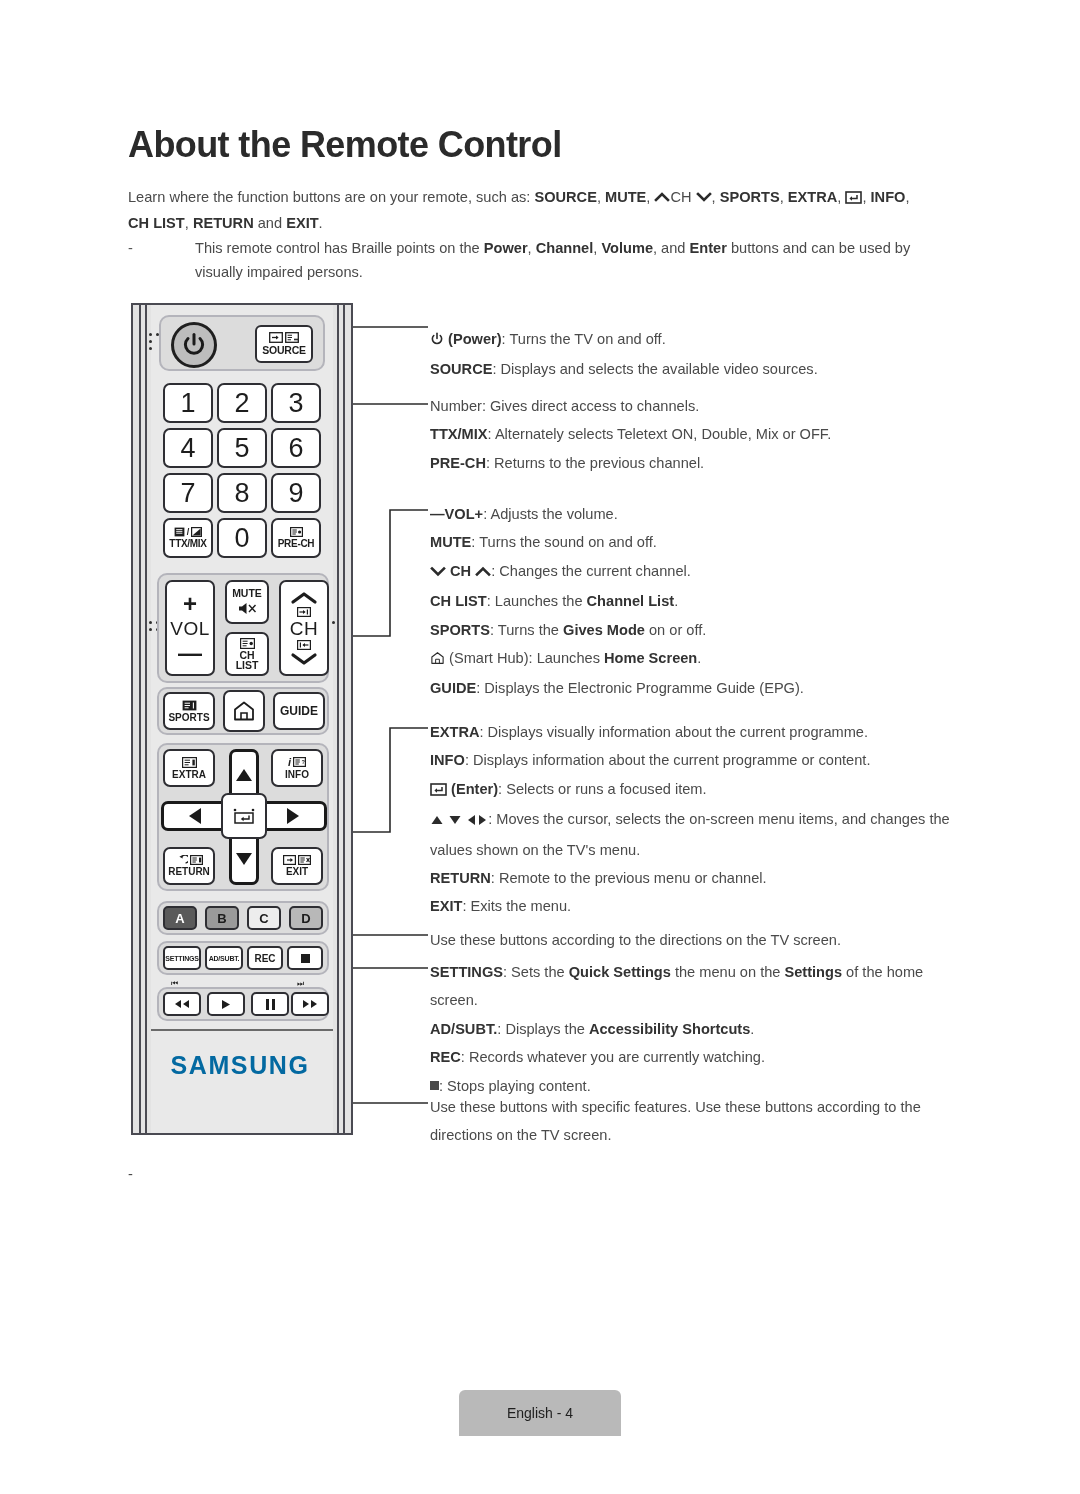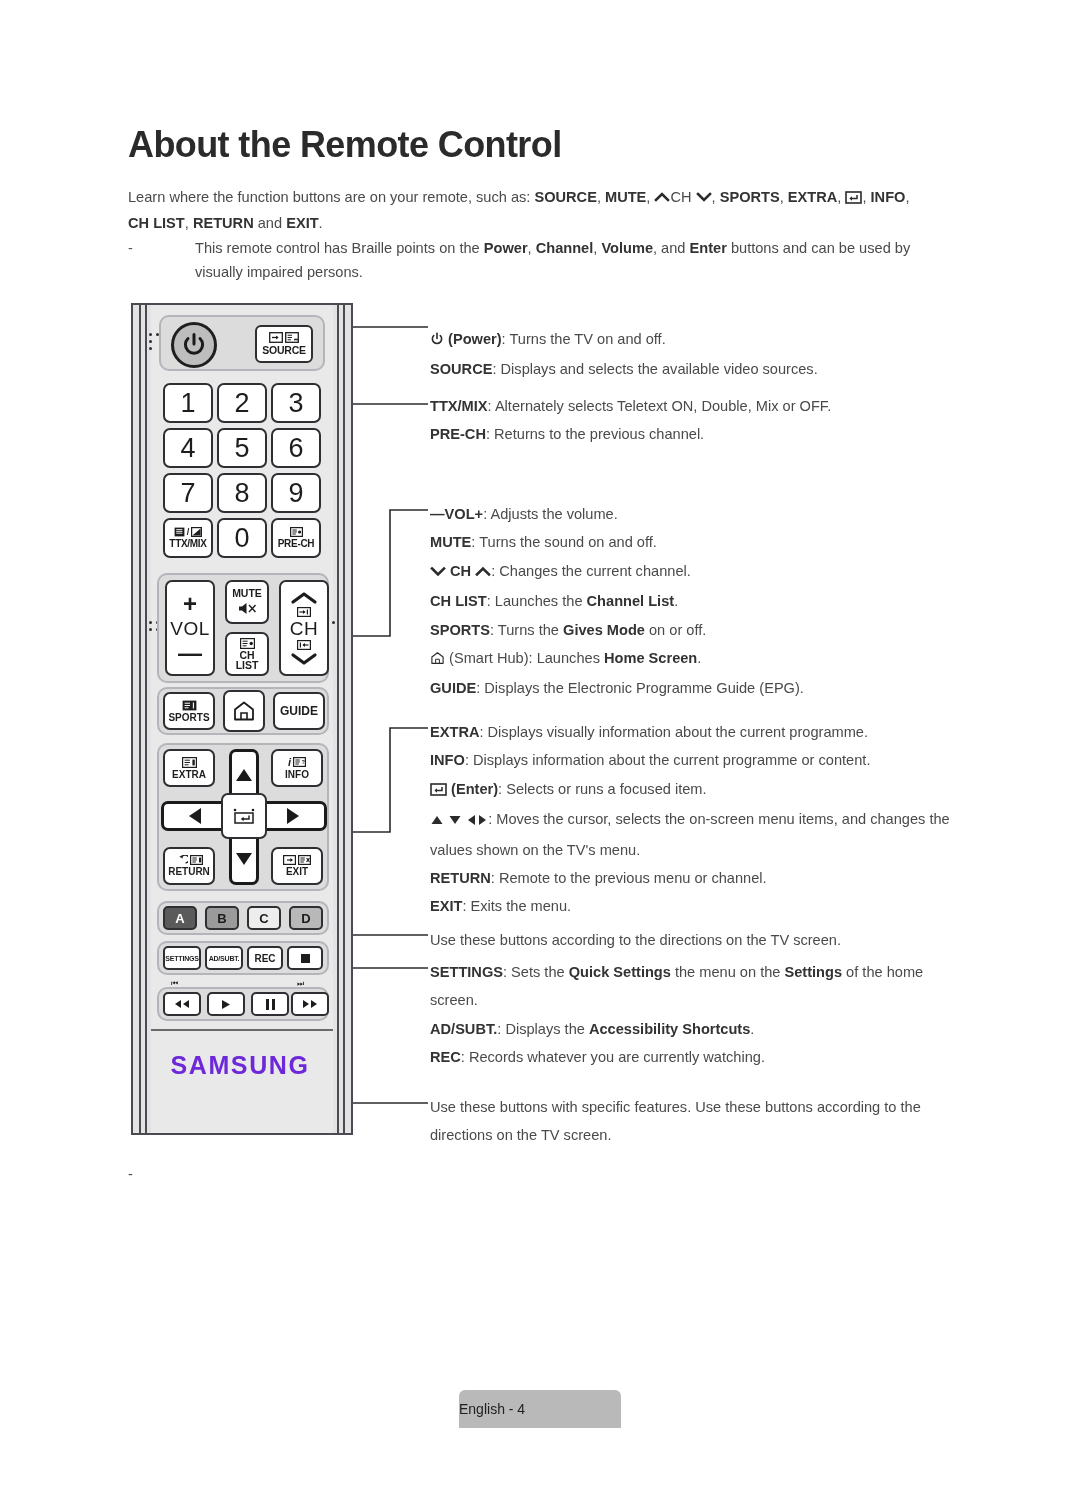--- a/index.html
+++ b/index.html
@@ -200,42 +200,42 @@
         display:flex; align-items:center; justify-content:center; }
   .pk.rew  { left: 32px; }
   .pk.play { left: 76px; }
   .pk.pause{ left: 120px; }
   .pk.ff   { left: 160px; }
   .skip-mark { position:absolute; font-size: 8px; color:#1d1d1d; letter-spacing:-1px; }
 
   .divider-line { position:absolute; left: 20px; right: 20px; top: 726px; height: 2px; background: #6a6a6a; }
   .samsung-logo {
     position:absolute; left: 34px; top: 748px; width: 150px;
-    text-align:center; font-size: 25px; font-weight: 800; letter-spacing: 1.6px; color:#6d28d9;
+    text-align:center; font-size: 25px; font-weight: 800; letter-spacing: 1.6px; color:#0369a1;
   }
 
   
   .pause-bars { display:flex; gap: 3px; }
   .pause-bars span { width: 3px; height: 11px; background:#1d1d1d; display:block; }
 
   
   .leaders { position:absolute; left: 0; top: 0; width: 1080px; height: 1494px; pointer-events:none; }
 
   .dgrp { position:absolute; left: 430px; width: 520px; }
   .dline { font-size: 14.6px; line-height: 28.4px; color:#4a4a4a; }
   .dline b { font-weight: 700; color: #333; }
 
   
   .footer {
     position: absolute;
     left: 459px; top: 1390px;
-    width: 162px; height: 38px;
+    width: 162px; height: 46px;
     background: #b9b9b9;
     border-radius: 6px 6px 0 0;
-    display: flex; align-items: center; 
+    display: flex; align-items: center; justify-content: center;
     font-size: 14px;
     color: #1f1f1f;
   }
 
   .sq-inline { display:inline-block; width: 9px; height: 9px; background:#4a4a4a; vertical-align: 1px; }
 </style>
 </head>
 <body>
 
 <div class="page">
@@ -609,20 +609,23 @@
           </svg></span>
       <b>(Power)</b><span>: Turns the TV on and off.</span>
     </div>
     <div class="dline">
       <b>SOURCE</b><span>: Displays and selects the available video sources.</span>
     </div>
   </div>
 
   <div class="dgrp" style="top:392px;">
     <div class="dline">
+      <span>Number</span><span>: Gives direct access to channels.</span>
+    </div>
+    <div class="dline">
       <b>TTX/MIX</b><span>: Alternately selects Teletext ON, Double, Mix or OFF.</span>
     </div>
     <div class="dline">
       <b>PRE-CH</b><span>: Returns to the previous channel.</span>
     </div>
   </div>
 
   <div class="dgrp" style="top:500px;">
     <div class="dline">
       <b>—</b><b>VOL</b><b>+</b><span>: Adjusts the volume.</span>
@@ -700,20 +703,23 @@
   <div class="dgrp" style="top:958px;">
     <div class="dline">
       <b>SETTINGS</b><span>: Sets the </span><b>Quick Settings</b><span> the menu on the </span><b>Settings</b><span> of the home screen.</span>
     </div>
     <div class="dline">
       <b>AD/SUBT.</b><span>: Displays the </span><b>Accessibility Shortcuts</b><span>.</span>
     </div>
     <div class="dline">
       <b>REC</b><span>: Records whatever you are currently watching.</span>
     </div>
+    <div class="dline">
+      <span class="sq-inline"></span><span>: Stops playing content.</span>
+    </div>
   </div>
 
   <div class="dgrp" style="top:1093px;">
     <div class="dline">Use these buttons with specific features. Use these buttons according to the directions on the TV screen.</div>
   </div>
 
   <div class="footnote">
     <span class="dash">-</span>
   </div>
 

